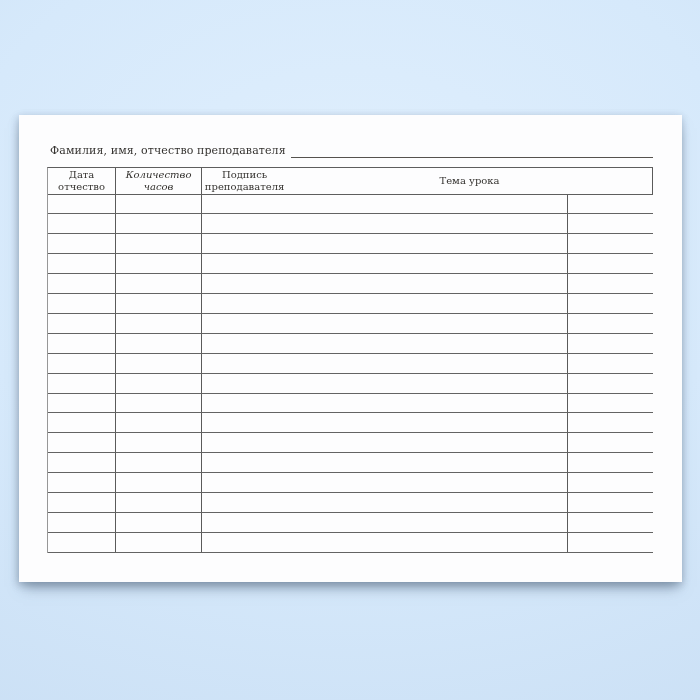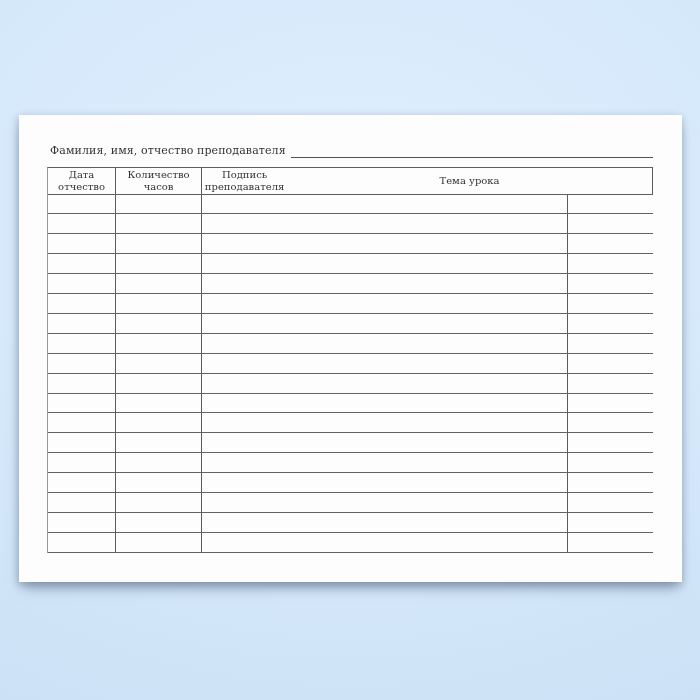--- a/index.html
+++ b/index.html
@@ -24,21 +24,21 @@
     border-bottom:1.2px solid #55524e;
     transform:translateY(1px);
   }
   .table{
     position:absolute;left:28px;top:52px;width:605px;
     border-top:1.2px solid #5e5e5e;
     border-left:1px solid #979797;
   }
   .cell{box-sizing:border-box;height:100%;}
   .c0{width:70.5px;}
-  .c1{width:89px;}
+  .c1{width:89px;font-style:italic;}
   .c2{width:379px;}
   .c3{width:88px;}
   .c0,.c1,.c2{border-right:1.1px solid #5a5a5a;}
   .thead{
     display:flex;height:25.6px;
     border-bottom:1.2px solid #5e5e5e;
   }
   .hcell{
     display:flex;flex-direction:column;align-items:center;justify-content:center;
     font-size:10px;line-height:11.4px;text-align:center;color:#34322f;

